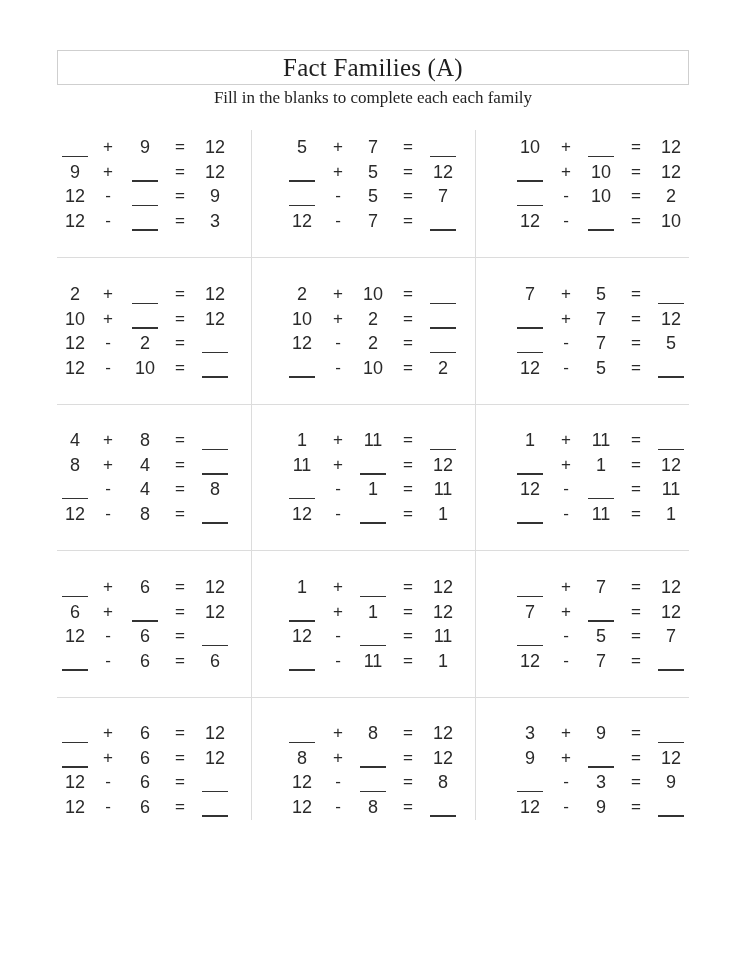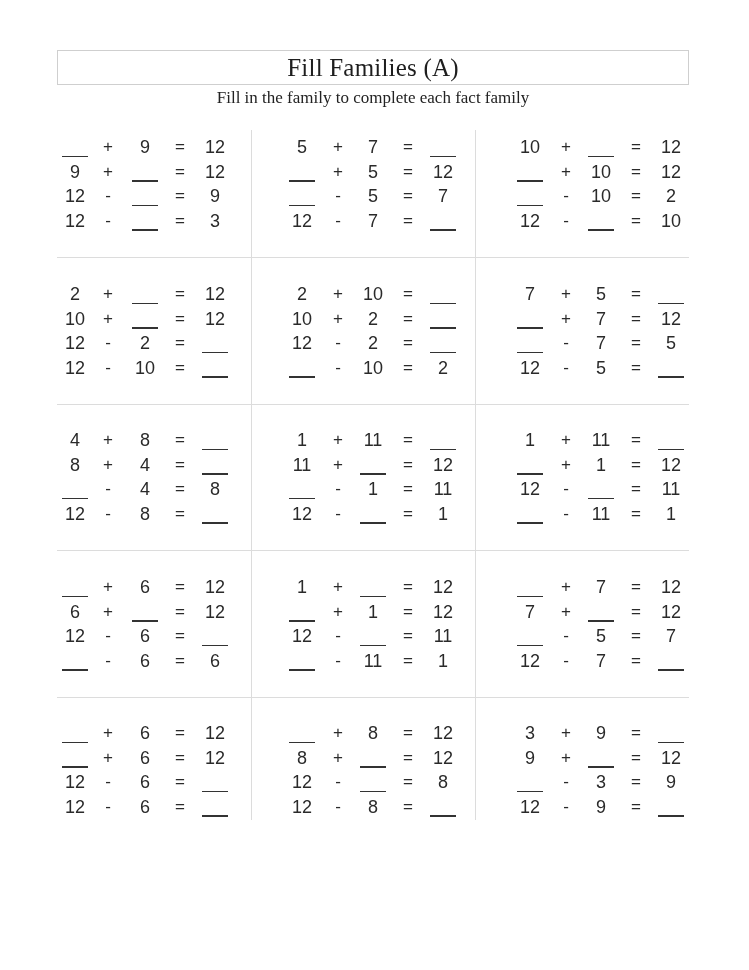--- a/index.html
+++ b/index.html
@@ -98,23 +98,23 @@
       right: 7px;
       bottom: 1px;
       height: 1.5px;
       background: #333;
     }
   </style>
 </head>
 <body>
 
 <div class="title-box">
-  <div class="title">Fill Families (A)</div>
+  <div class="title">Fact Families (A)</div>
 </div>
-<div class="subtitle">Fill in the family to complete each fact family</div>
+<div class="subtitle">Fill in the blanks to complete each each family</div>
 
 <div class="grid" id="grid">
   <div class="vline" style="left:194px;"></div>
   <div class="vline" style="left:418px;"></div>
   <div class="hline" style="top:127px;"></div>
   <div class="hline" style="top:274px;"></div>
   <div class="hline" style="top:420px;"></div>
   <div class="hline" style="top:567px;"></div>
 <div class="cell" style="left: 0px; top: 6px; width: 632px;">
       <div class="eq-row" style="top: 0px;">

